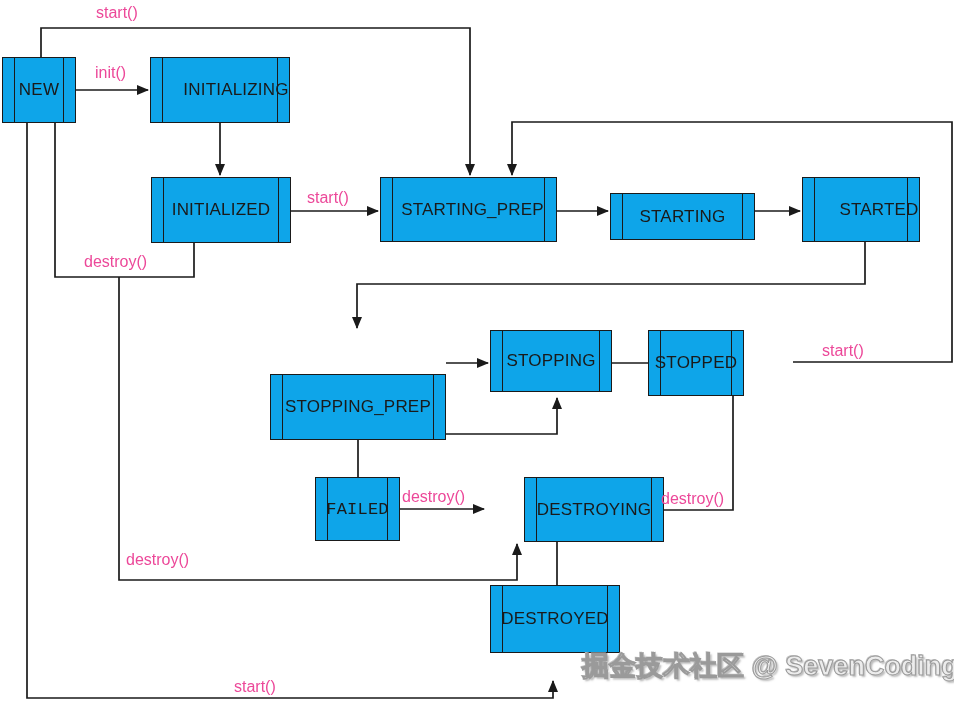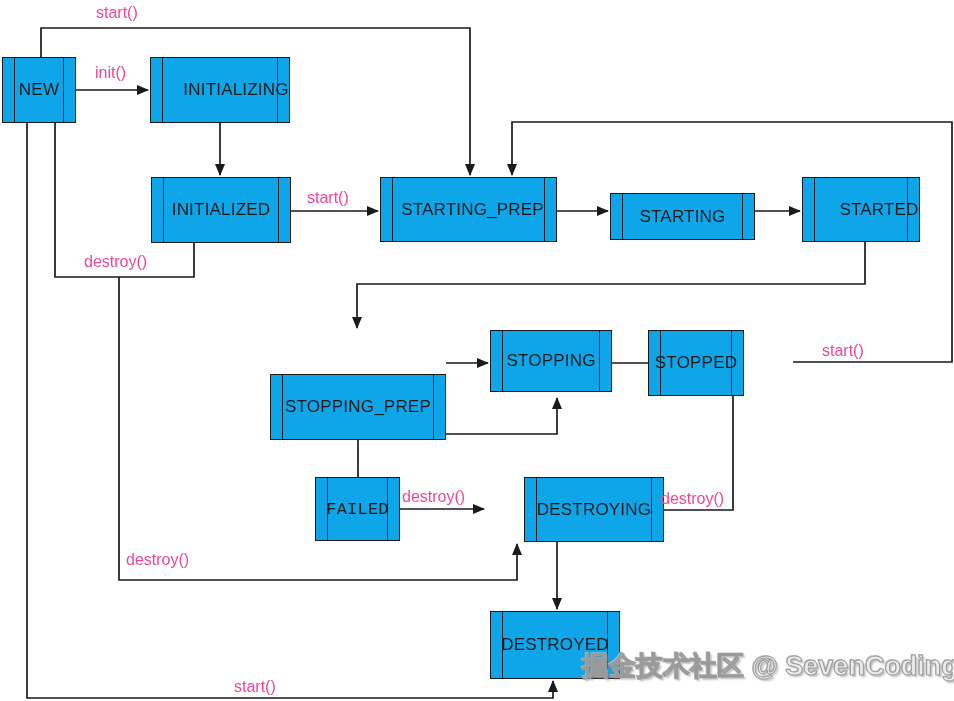--- a/index.html
+++ b/index.html
@@ -22,21 +22,21 @@
   #st-initializing{left:150px;top:57px;width:140px;height:66px;padding-left:32px;}
   #st-initialized{left:151px;top:177px;width:140px;height:66px;}
   #st-starting-prep{left:380px;top:177px;width:177px;height:65px;padding-left:8px;}
   #st-starting{left:610px;top:193px;width:145px;height:47px;}
   #st-started{left:802px;top:177px;width:118px;height:65px;padding-left:36px;}
   #st-stopping-prep{left:270px;top:330px;width:176px;height:66px;margin-top:44px;}
   #st-stopping{left:490px;top:330px;width:122px;height:62px;}
   #st-stopped{left:648px;top:330px;width:96px;height:66px;}
   #st-failed{left:315px;top:477px;width:85px;height:64px;font-family:Liberation Mono, monospace;}
   #st-destroying{left:486px;top:477px;width:140px;height:65px;margin-left:38px;}
-  #st-destroyed{left:490px;top:611px;width:130px;height:68px;}
+  #st-destroyed{left:490px;top:585px;width:130px;height:68px;}
   .elabel{position:absolute;font-size:16px;color:#ec4899;white-space:nowrap;}
   #lb-start-top{left:96px;top:4px;}
   #lb-init{left:95px;top:64px;}
   #lb-start-initialized{left:307px;top:189px;}
   #lb-start-stopped{left:822px;top:342px;}
   #lb-destroy-upper{left:84px;top:253px;}
   #lb-destroy-failed{left:402px;top:488px;}
   #lb-destroy-stopped{left:661px;top:490px;}
   #lb-destroy-lower{left:126px;top:551px;}
   #lb-start-bottom{left:234px;top:678px;}

